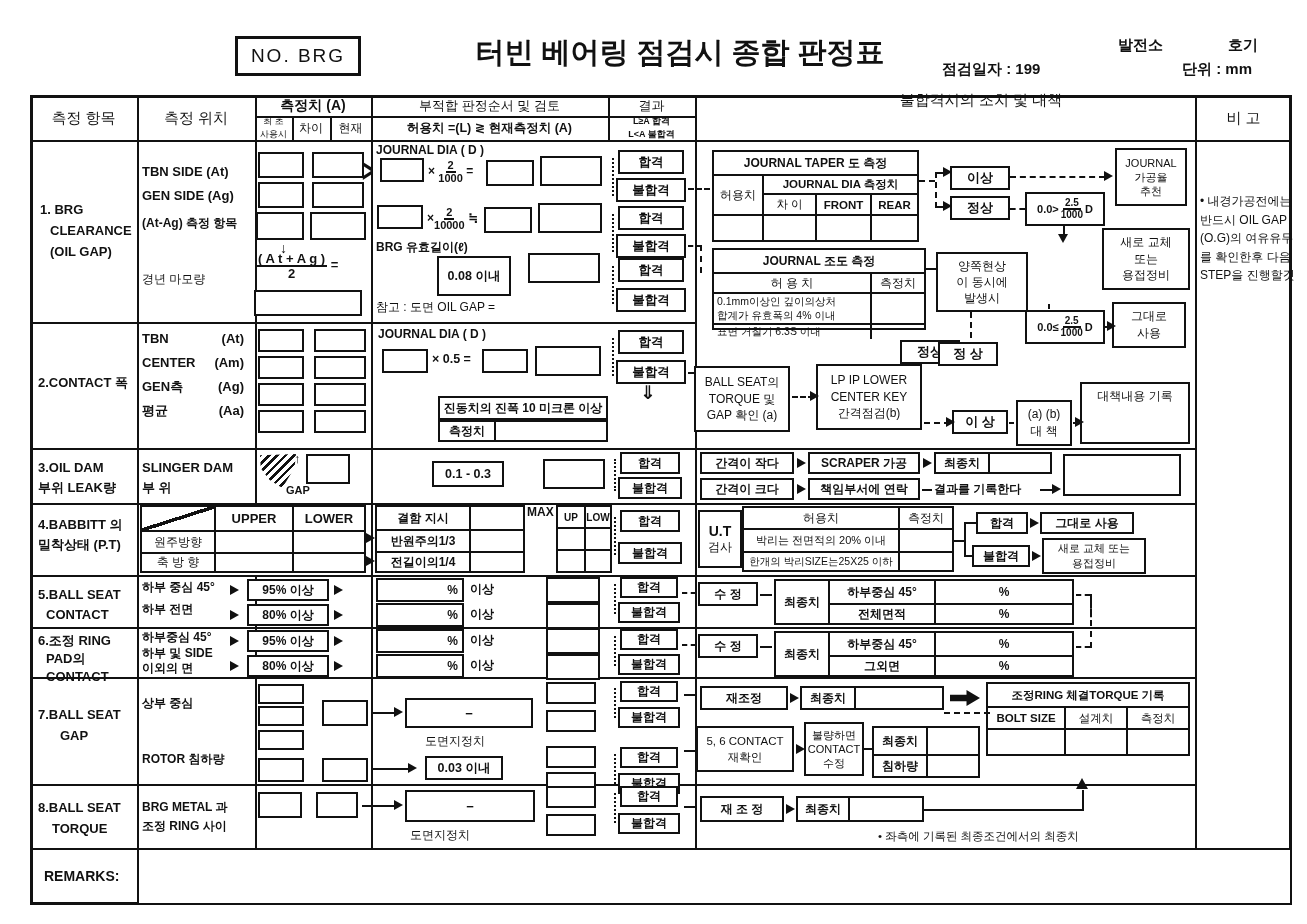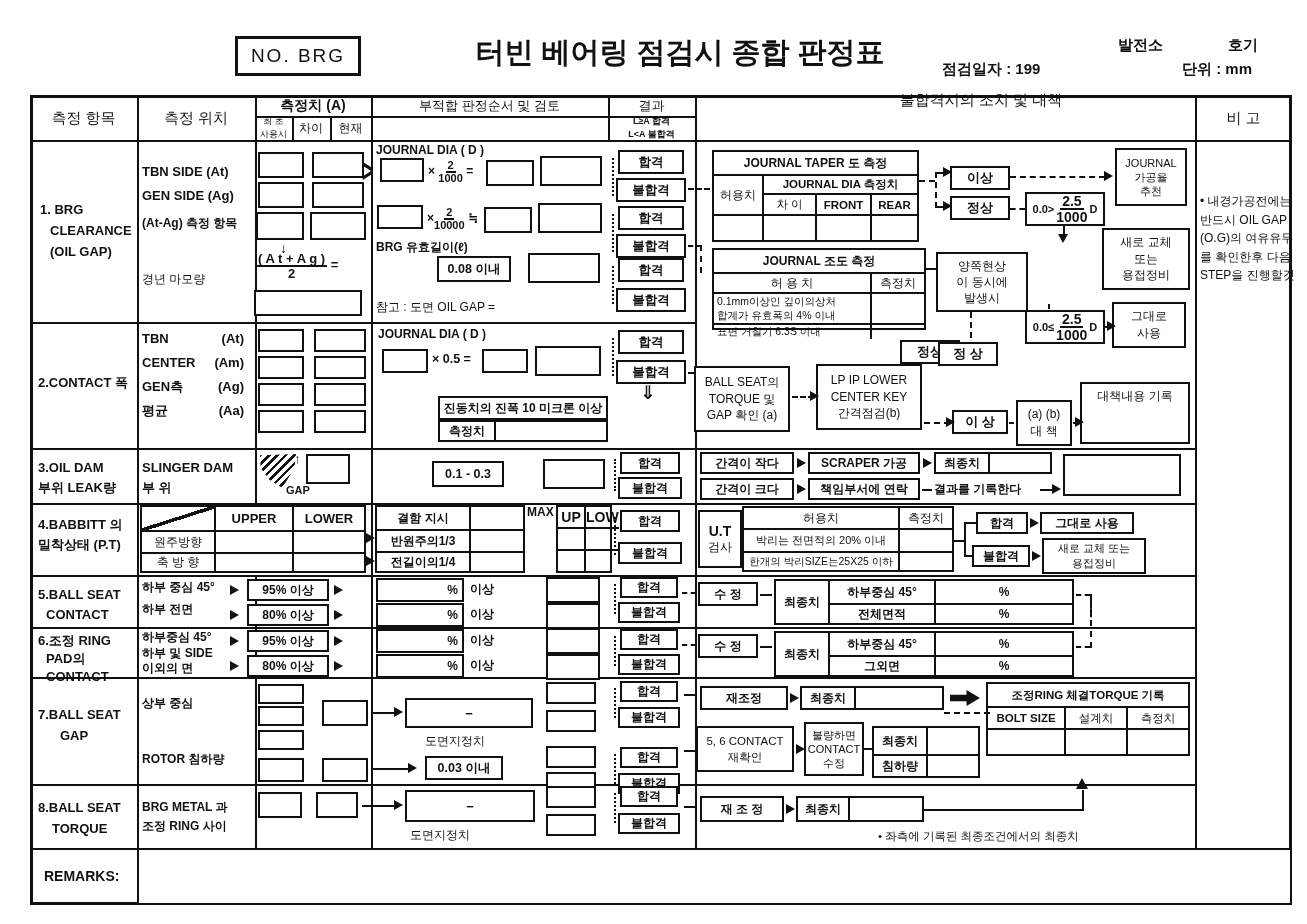--- a/index.html
+++ b/index.html
@@ -20,21 +20,21 @@
 .trr{position:absolute;width:0;height:0;border:5px solid transparent;border-left:9px solid #111;border-right:0}
 .trd{position:absolute;width:0;height:0;border:5px solid transparent;border-top:9px solid #111;border-bottom:0}
 .tru{position:absolute;width:0;height:0;border:6px solid transparent;border-bottom:11px solid #111;border-top:0}
 .frac{display:inline-flex;flex-direction:column;align-items:center;line-height:1;vertical-align:middle;font-weight:bold}
 .frac>span:first-child{border-bottom:2px solid #111;padding:0 2px}
 .grid{display:grid;width:100%;height:100%}
 .gt{border-top:2px solid #111}
 .gl{border-left:2px solid #111}
 .gc{display:flex;align-items:center;justify-content:center;text-align:center}
 .hatch{position:absolute;background:repeating-linear-gradient(135deg,#111 0 2.5px,#fff 2.5px 6px);
-clip-path:polygon(0 4%,100% 0,96% 40%,62% 100%,26% 76%,2% 42%)}.s10{font-size:14px}.s105{font-size:10.5px}.s11{font-size:11px}.s115{font-size:11.5px}
+clip-path:polygon(0 4%,100% 0,96% 40%,62% 100%,26% 76%,2% 42%)}.s10{font-size:10px}.s105{font-size:10.5px}.s11{font-size:11px}.s115{font-size:11.5px}
 .s12{font-size:12px}.s125{font-size:12.5px}.s13{font-size:13px}.s14{font-size:14px}.s15{font-size:15px}
 </style>
 </head>
 <body>
 
 <div id="page">
 
   <div class="bx bx3 c" style="left:235px;top:36px;width:126px;height:40px;font-size:19px;letter-spacing:2px">
       <span>NO.   BRG</span>
     </div>
@@ -68,20 +68,21 @@
   <div class="t c s15" style="left:30px;top:95px;width:107px;height:45px">측정 항목</div>
   <div class="t c s15" style="left:137px;top:95px;width:118px;height:45px">측정 위치</div>
   <div class="t c b s14" style="left:255px;top:95px;width:116px;height:21px">측정치 (A)</div>
   <div class="col" style="position:absolute;left:255px;top:116px;width:37px;height:24px;font-size:9px">
     <span>최 초</span>
       <span>사용시</span>
   </div>
   <div class="t c s12" style="left:292px;top:116px;width:38px;height:24px">차이</div>
   <div class="t c s12" style="left:330px;top:116px;width:41px;height:24px">현재</div>
   <div class="t c s13" style="left:371px;top:95px;width:237px;height:21px">부적합 판정순서 및 검토</div>
+  <div class="t c b s125" style="left:371px;top:116px;width:237px;height:24px">허용치 =(L) ≷ 현재측정치 (A)</div>
   <div class="t c s13" style="left:608px;top:95px;width:87px;height:21px">결과</div>
   <div class="col b" style="position:absolute;left:608px;top:116px;width:87px;height:24px;font-size:9px">
     <span>L≥A 합격</span>
       <span>L&lt;A 불합격</span>
   </div>
   <div class="t c s15" style="left:695px;top:77px;width:572px;height:45px">불합격시의 조치 및 대책</div>
   <div class="t c s15" style="left:1195px;top:95px;width:97px;height:45px">비  고</div>
 
   <div class="t b s13" style="left:40px;top:200px;line-height:1.6">
     <span>1. BRG</span><br><span style="padding-left:10px">CLEARANCE</span><br><span style="padding-left:10px">(OIL GAP)</span>
@@ -136,21 +137,21 @@
   <div class="bx" style="left:538px;top:203px;width:64px;height:30px"></div>
   <div class="bx c b s125" style="left:618px;top:206px;width:66px;height:24px">
       <span>합격</span>
     </div>
   <div class="bx c b s125" style="left:616px;top:234px;width:70px;height:24px">
       <span>불합격</span>
     </div>
   <div class="vdot" style="left:612px;top:214px;height:38px"></div>
 
   <div class="t b s12" style="left:376px;top:240px">BRG 유효길이(ℓ)</div>
-  <div class="bx c b s125" style="left:437px;top:256px;width:74px;height:26px">
+  <div class="bx c b s125" style="left:437px;top:256px;width:74px;height:40px">
       <span>0.08 이내</span>
     </div>
   <div class="bx" style="left:528px;top:253px;width:72px;height:30px"></div>
   <div class="bx c b s125" style="left:618px;top:258px;width:66px;height:24px">
       <span>합격</span>
     </div>
   <div class="bx c b s125" style="left:616px;top:288px;width:70px;height:24px">
       <span>불합격</span>
     </div>
   <div class="vdot" style="left:612px;top:266px;height:38px"></div>

